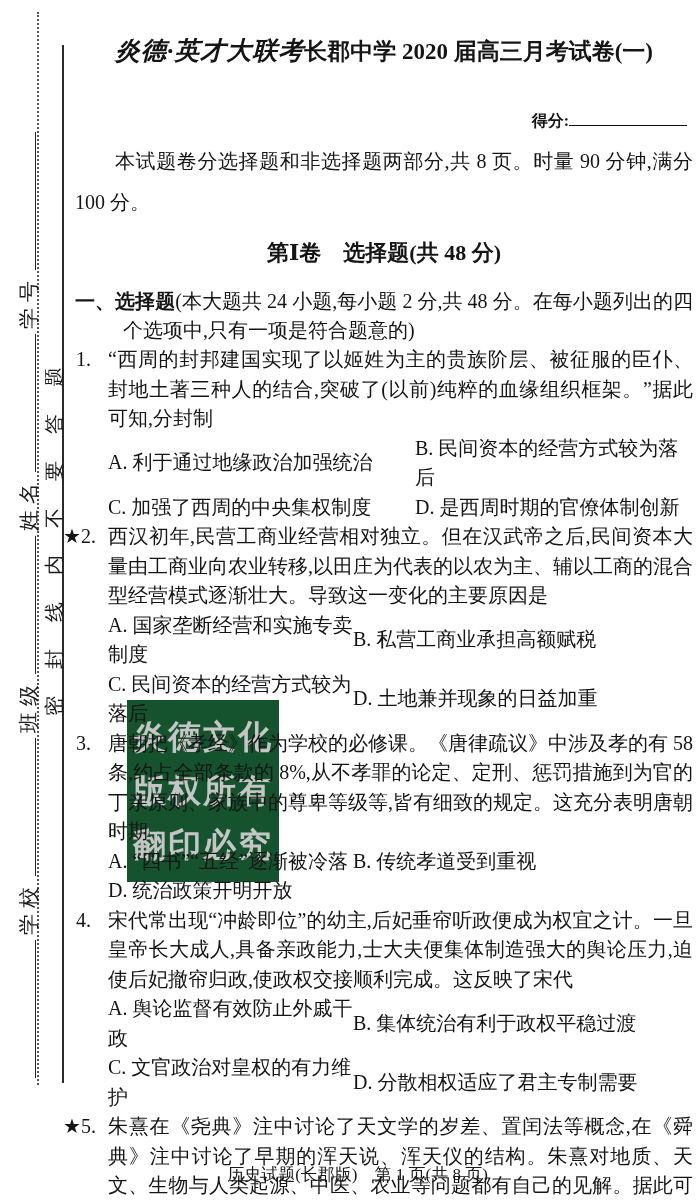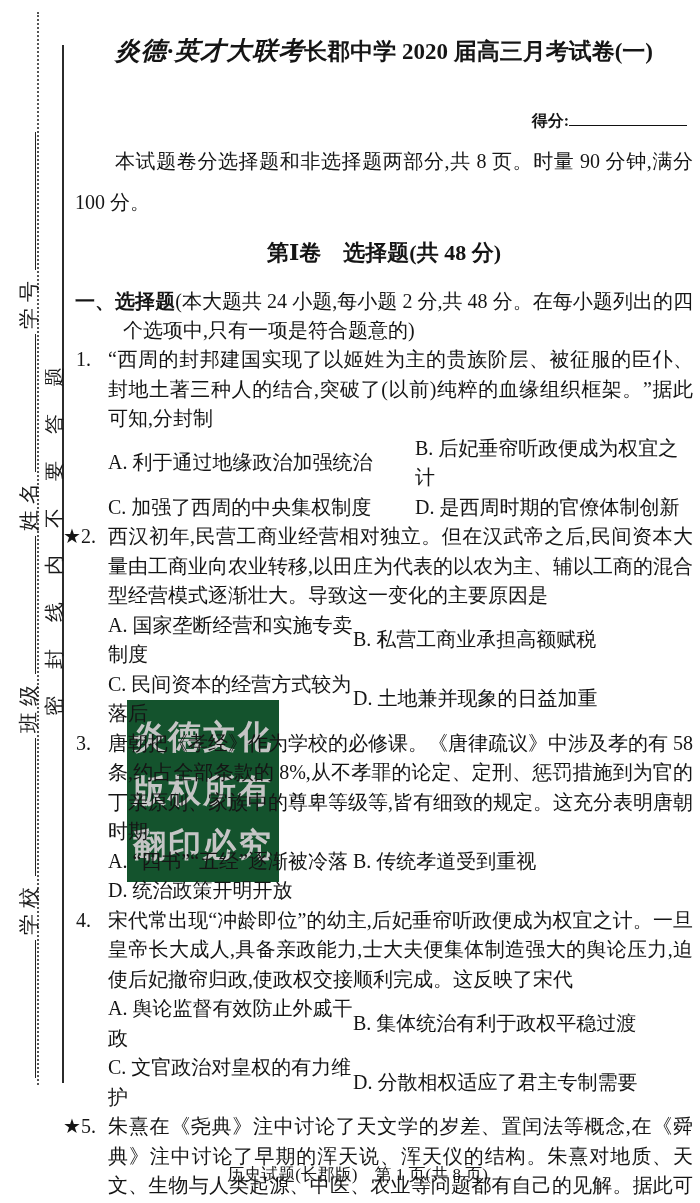--- a/index.html
+++ b/index.html
@@ -98,21 +98,21 @@
     <span class="leadin-bold">一、选择题</span><span class="leadin-note">(本大题共 24 小题,每小题 2 分,共 48 分。在每小题列出的四个选项中,只有一项是符合题意的)</span>
   </div>
 
   <div class="qlist">
 
     <div class="q">
       <span class="marker">1.</span>
       <span>“西周的封邦建国实现了以姬姓为主的贵族阶层、被征服的臣仆、封地土著三种人的结合,突破了(以前)纯粹的血缘组织框架。”据此可知,分封制</span>
       <div class="optrow">
         <span class="opt1">A. 利于通过地缘政治加强统治</span>
-        <span>B. 后妃垂帘听政便成为权宜之计</span>
+        <span>B. 民间资本的经营方式较为落后</span>
       </div>
       <div class="optrow">
         <span class="opt1">C. 加强了西周的中央集权制度</span>
         <span>D. 是西周时期的官僚体制创新</span>
       </div>
     </div>
 
     <div class="q starred narrowcols">
       <span class="marker">★2.</span>
       <span>西汉初年,民营工商业经营相对独立。但在汉武帝之后,民间资本大量由工商业向农业转移,以田庄为代表的以农为主、辅以工商的混合型经营模式逐渐壮大。导致这一变化的主要原因是</span>

